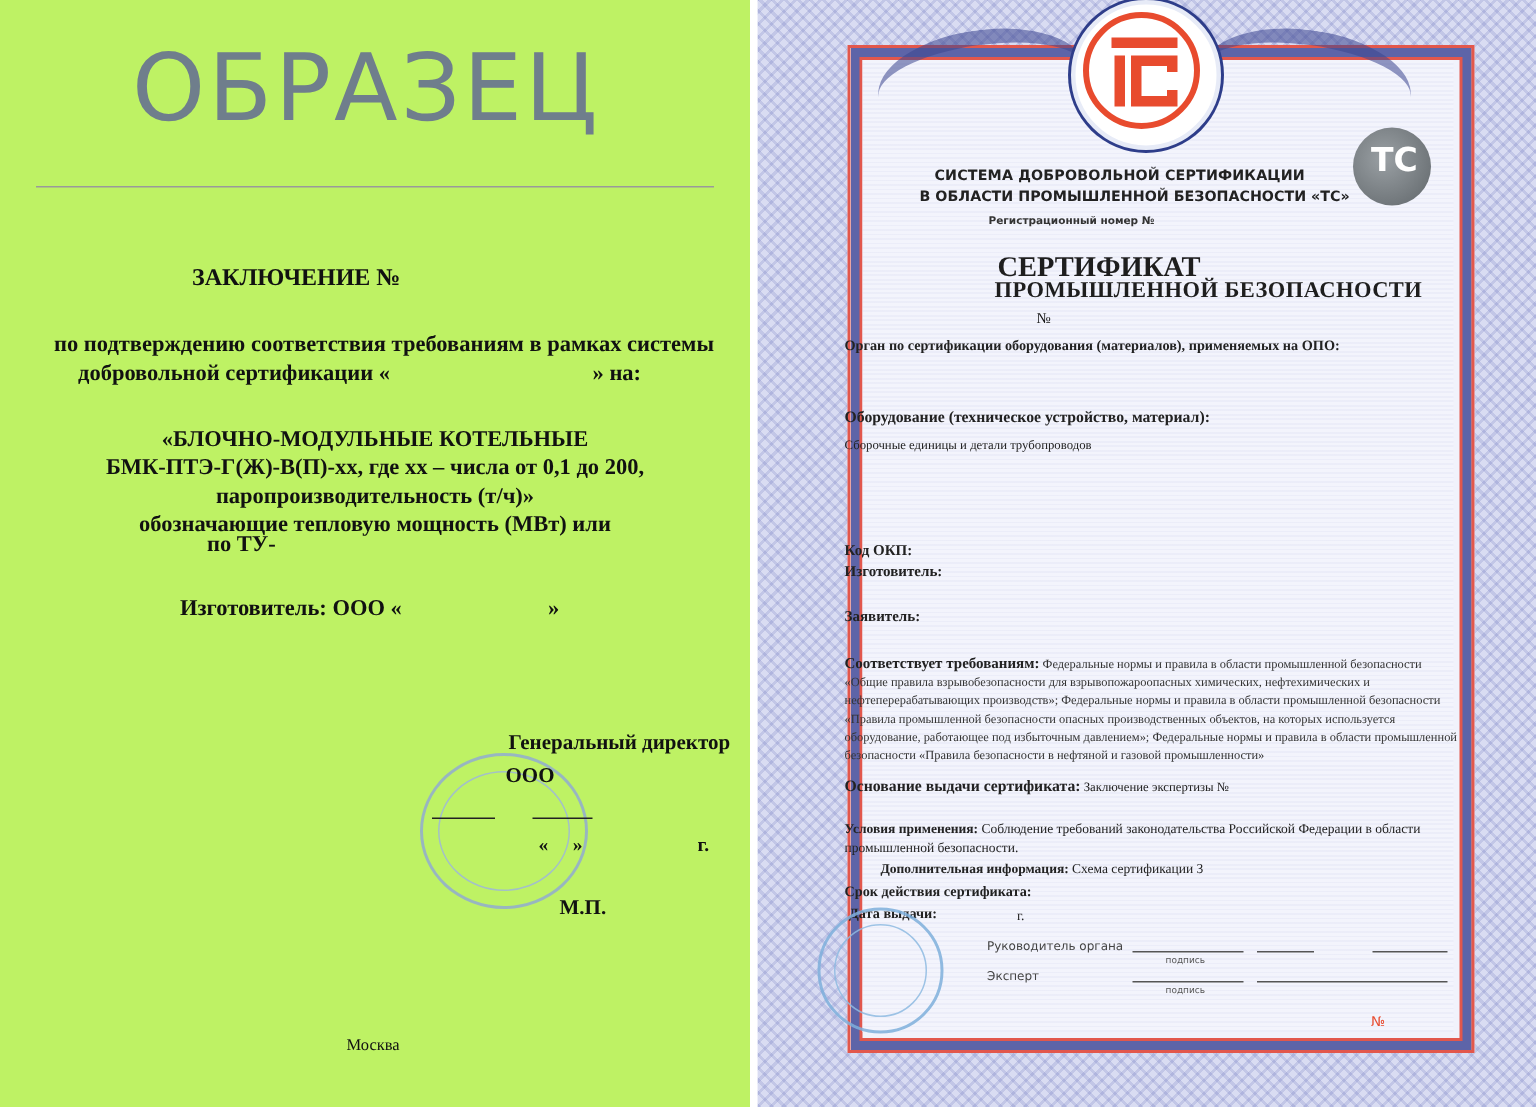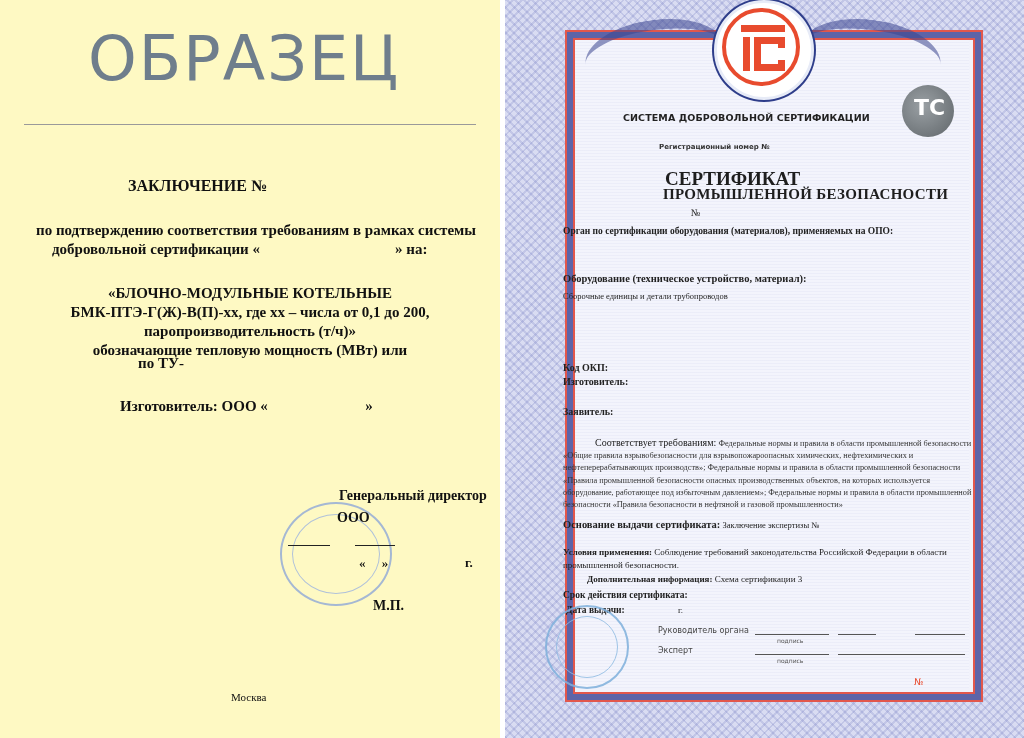--- a/index.html
+++ b/index.html
@@ -1,19 +1,19 @@
 <!DOCTYPE html>
 <html><head>
 <meta charset="utf-8">
 <style>
   html, body { margin:0; padding:0; }
   body { width:1024px; height:738px; position:relative; overflow:hidden; background:#ffffff; font-family:"Liberation Serif", serif; color:#111; }
 
   
-  .left { position:absolute; left:0; top:0; width:500px; height:738px; background:#fef9c3; }
+  .left { position:absolute; left:0; top:0; width:500px; height:738px; background:#bef264; }
   .watermark { position:absolute; left:88px; top:22px; font-family:"DejaVu Sans", sans-serif; font-size:62px; letter-spacing:2px; color:#6f7e8c; font-weight:normal; }
   .hr { position:absolute; left:24px; top:124px; width:452px; height:1px; background:#9a9a9a; }
   .c-title { position:absolute; left:128px; top:177px; font-size:16px; font-weight:bold; }
   .c-sub1 { position:absolute; left:36px; top:222px; font-size:15px; font-weight:bold; }
   .c-sub2 { position:absolute; left:52px; top:241px; font-size:15px; font-weight:bold; white-space:pre; }
   .c-prod { position:absolute; left:60px; top:284px; width:380px; font-size:15px; font-weight:bold; text-align:center; line-height:19px; }
   .c-tu { position:absolute; left:138px; top:355px; font-size:15px; font-weight:bold; }
   .c-maker { position:absolute; left:120px; top:398px; font-size:15px; font-weight:bold; white-space:pre; }
 
   .sig-block { position:absolute; left:275px; top:480px; width:220px; height:160px; }
@@ -58,21 +58,21 @@
   .ctn { position:absolute; left:186px; top:207px; font-size:10px; }
 
   .f { position:absolute; font-size:10px; color:#222; }
   .f-organ { left:58px; top:226px; font-weight:bold; font-size:9.5px; }
   .f-equip { left:58px; top:273px; font-weight:bold; font-size:10.5px; }
   .f-equip-v { left:58px; top:291px; font-size:8.5px; }
   .f-okp { left:58px; top:362px; font-weight:bold; font-size:10px; }
   .f-maker { left:58px; top:376px; font-weight:bold; font-size:10px; }
   .f-appl { left:58px; top:406px; font-weight:bold; font-size:10px; }
   .f-req { left:58px; top:437px; width:412px; font-size:8.3px; line-height:12.2px; color:#333; }
-  .f-req .lbl { font-weight:normal; font-size:10px; color:#222;margin-left:32px; }
+  .f-req .lbl { font-weight:bold; font-size:10px; color:#222; }
   .f-basis { left:58px; top:519px; font-size:8.5px; }
   .f-basis .lbl { font-weight:bold; font-size:10.5px; }
   .f-cond { left:58px; top:546px; width:410px; font-size:9px; line-height:12.5px; }
   .f-cond .lbl { font-weight:bold; }
   .f-add { left:58px; top:574px; font-size:9px; }
   .f-add .lbl { font-weight:bold;padding-left:24px; }
   .f-term { left:58px; top:590px; font-weight:bold; font-size:9.5px; }
   .f-date { left:61px; top:605px; font-weight:bold; font-size:9.5px; }
   .f-date-g { left:173px; top:605px; font-size:9px; }
 
@@ -127,20 +127,21 @@
       <rect x="2" y="2" width="44" height="7" fill="#e84b2e"></rect>
       <rect x="4" y="14" width="7" height="34" fill="#e84b2e"></rect>
       <path d="M15 14 H46 V25 H39 V21 H22 V41 H39 V37 H46 V48 H15 Z" fill="#e84b2e"></path>
     </svg>
   </div>
   <div class="holo">
       <span>TC</span>
     </div>
 
   <div class="sys1">СИСТЕМА ДОБРОВОЛЬНОЙ СЕРТИФИКАЦИИ</div>
+  <div class="sys2">В ОБЛАСТИ ПРОМЫШЛЕННОЙ БЕЗОПАСНОСТИ «ТС»</div>
   <div class="reg">Регистрационный номер №</div>
 
   <div class="ct1">СЕРТИФИКАТ</div>
   <div class="ct2">ПРОМЫШЛЕННОЙ БЕЗОПАСНОСТИ</div>
   <div class="ctn">№</div>
 
   <div class="f f-organ">Орган по сертификации оборудования (материалов), применяемых на ОПО:</div>
   <div class="f f-equip">Оборудование (техническое устройство, материал):</div>
   <div class="f f-equip-v">Сборочные единицы  и детали  трубопроводов</div>
   <div class="f f-okp">Код ОКП:</div>

